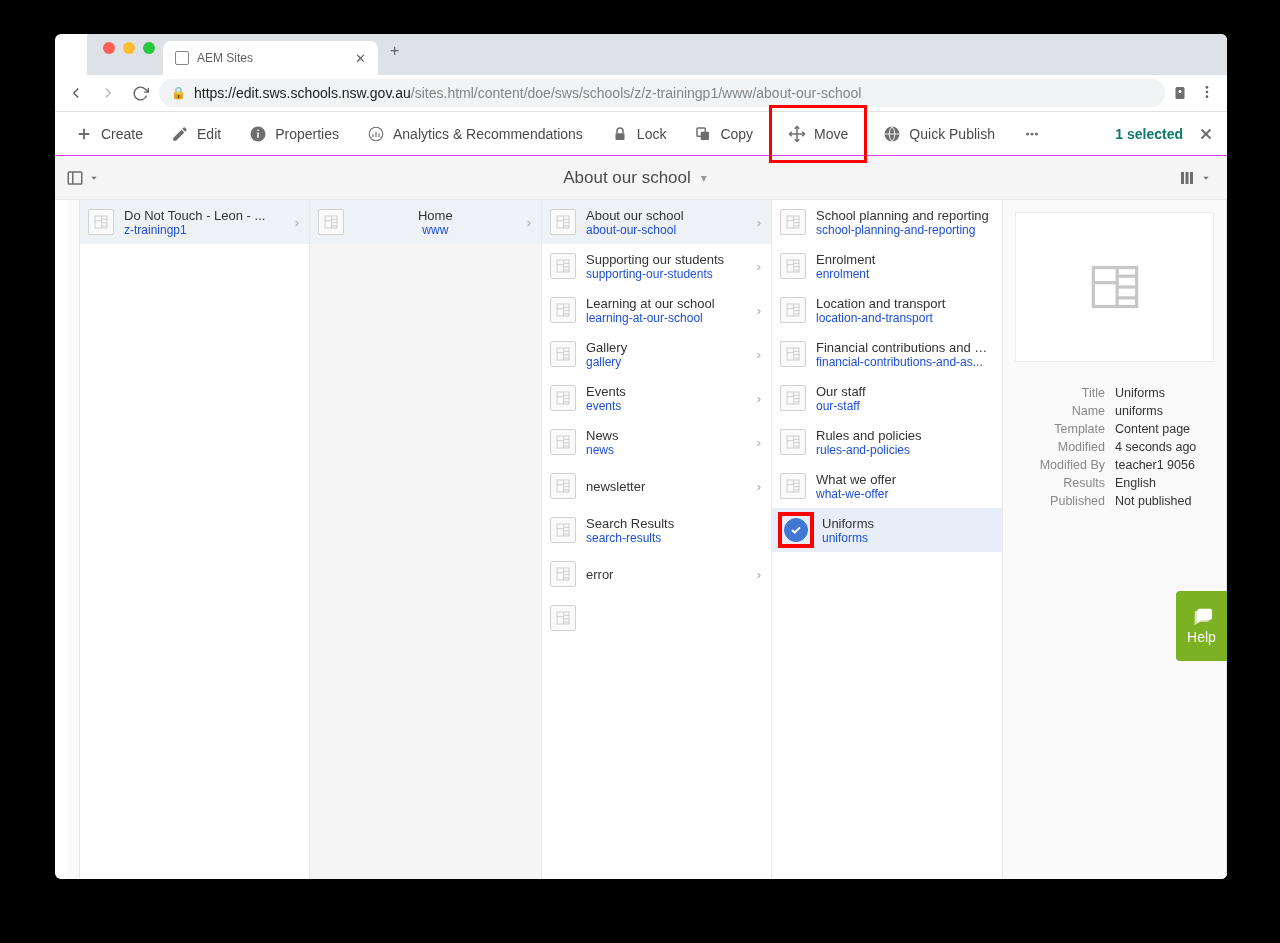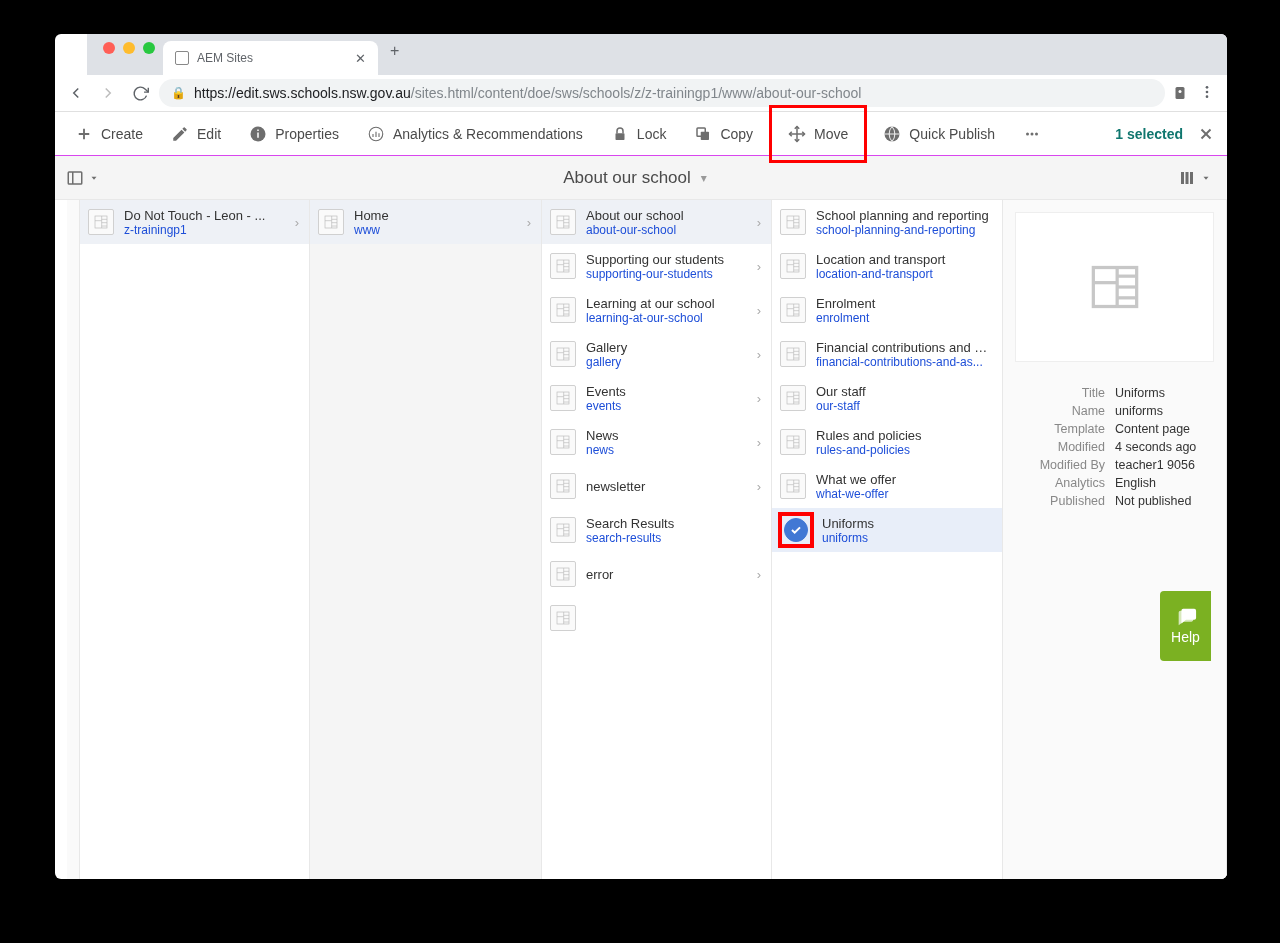--- a/index.html
+++ b/index.html
@@ -42,21 +42,21 @@
   .bread-center { flex: 1; text-align: center; font-size: 17px; color: #4b4b4b; display:flex; align-items:center; justify-content:center; gap:10px;}
   .bread-center .chev { color: #999; font-size: 12px;}
   .cols-btn { padding: 0 6px; color: #6e6e6e; display:flex; align-items:center; gap:4px;}
   
   
   .columns { display: flex; height: calc(100% - 41px - 37px - 44px - 44px); background: #f0f0f0; overflow:hidden;margin-left:12px;}
   .col { background: #fff; border-right: 1px solid #e8e8e8; display: flex; flex-direction: column; overflow-y: auto; }
   .col.grey { background: #f5f5f5; }
   .col0 { width: 13px; background:#fafafa;}
   .col1 { width: 230px; }
-  .col2 { width: 232px; }
+  .col2 { width: 232px; text-align: center; }
   .col3 { width: 230px; }
   .col4 { width: 231px; }
   .col5 { flex: 1; background: #fafafa; padding: 12px; gap: 8px; }
   
   .row { display: flex; align-items: center; padding: 6px 8px; gap: 10px; min-height: 44px; cursor: pointer; }
   .row.active { background: #eef1f6; }
   .row.sel { background: #e8eef9; }
   .row .thumb { width: 26px; height: 26px; border: 1px solid #d0d0d0; border-radius: 2px; background: #fafafa; display:flex; align-items:center; justify-content:center; flex-shrink:0;}
   .row .thumb svg { width: 16px; height: 16px; stroke:#bbb; fill:none;}
   .row .thumb.checked { background:#4178d4; border-color:#4178d4; border-radius:50%; width:24px; height:24px;}
@@ -69,21 +69,21 @@
   
   
   .preview { background: #fff; height: 150px; border: 1px solid #eee; display: flex; align-items: center; justify-content: center; margin-bottom: 14px; }
   .preview svg { width: 52px; height: 52px; }
   .props { font-size: 12.5px; }
   .props .prow { display: flex; padding: 2px 0; }
   .props .pk { width: 100px; text-align: right; color: #888; padding-right: 10px; }
   .props .pv { color: #333; flex:1;}
   
   
-  .help-btn { position: absolute; right: 16px; bottom: 218px; width: 51px; height: 70px; background: #7bb122; color: #fff; display: flex; flex-direction: column; align-items: center; justify-content: center; gap: 0; font-size: 14px; border-radius: 4px 0 0 4px;}
+  .help-btn { position: absolute; right: 0; bottom: 218px; width: 51px; height: 70px; background: #7bb122; color: #fff; display: flex; flex-direction: column; align-items: center; justify-content: center; gap: 0; font-size: 14px; border-radius: 4px 0 0 4px;}
   .help-btn svg { width: 24px; height: 22px; }
   
   svg { display: block; }
 </style>
 </head>
 <body>
 
 <div class="window">
 
   <div class="tabbar">
@@ -500,40 +500,40 @@
                 <rect x="3" y="3" width="18" height="18"></rect>
                 <line x1="3" y1="10" x2="13" y2="10"></line>
                 <line x1="13" y1="3" x2="13" y2="21"></line>
                 <line x1="13" y1="8" x2="21" y2="8"></line>
                 <line x1="13" y1="13" x2="21" y2="13"></line>
                 <line x1="13" y1="18" x2="21" y2="18"></line>
               </svg>
             </span>
           </span>
           <span class="txt">
+            <div class="t1">Enrolment</div>
+            <div class="t2">enrolment</div>
+          </span>
+        </div>
+        <div class="row">
+          <span class="thumb-wrap">
+            <span class="thumb">
+              <svg viewBox="0 0 24 24">
+                <rect x="3" y="3" width="18" height="18"></rect>
+                <line x1="3" y1="10" x2="13" y2="10"></line>
+                <line x1="13" y1="3" x2="13" y2="21"></line>
+                <line x1="13" y1="8" x2="21" y2="8"></line>
+                <line x1="13" y1="13" x2="21" y2="13"></line>
+                <line x1="13" y1="18" x2="21" y2="18"></line>
+              </svg>
+            </span>
+          </span>
+          <span class="txt">
             <div class="t1">Location and transport</div>
             <div class="t2">location-and-transport</div>
-          </span>
-        </div>
-        <div class="row">
-          <span class="thumb-wrap">
-            <span class="thumb">
-              <svg viewBox="0 0 24 24">
-                <rect x="3" y="3" width="18" height="18"></rect>
-                <line x1="3" y1="10" x2="13" y2="10"></line>
-                <line x1="13" y1="3" x2="13" y2="21"></line>
-                <line x1="13" y1="8" x2="21" y2="8"></line>
-                <line x1="13" y1="13" x2="21" y2="13"></line>
-                <line x1="13" y1="18" x2="21" y2="18"></line>
-              </svg>
-            </span>
-          </span>
-          <span class="txt">
-            <div class="t1">Enrolment</div>
-            <div class="t2">enrolment</div>
           </span>
         </div>
         <div class="row">
           <span class="thumb-wrap">
             <span class="thumb">
               <svg viewBox="0 0 24 24">
                 <rect x="3" y="3" width="18" height="18"></rect>
                 <line x1="3" y1="10" x2="13" y2="10"></line>
                 <line x1="13" y1="3" x2="13" y2="21"></line>
                 <line x1="13" y1="8" x2="21" y2="8"></line>
@@ -641,21 +641,21 @@
           </div>
           <div class="prow">
             <div class="pk">Modified</div>
             <div class="pv">4 seconds ago</div>
           </div>
           <div class="prow">
             <div class="pk">Modified By</div>
             <div class="pv">teacher1 9056</div>
           </div>
           <div class="prow">
-            <div class="pk">Analytics</div>
+            <div class="pk">Results</div>
             <div class="pv">English</div>
           </div>
           <div class="prow">
             <div class="pk">Published</div>
             <div class="pv">Not published</div>
           </div>
         </div>
     </div>
   </div>
 

